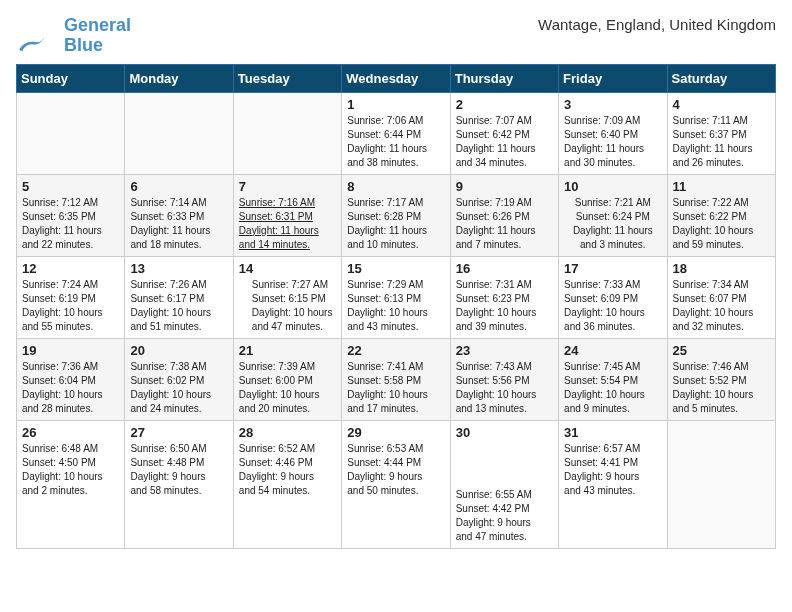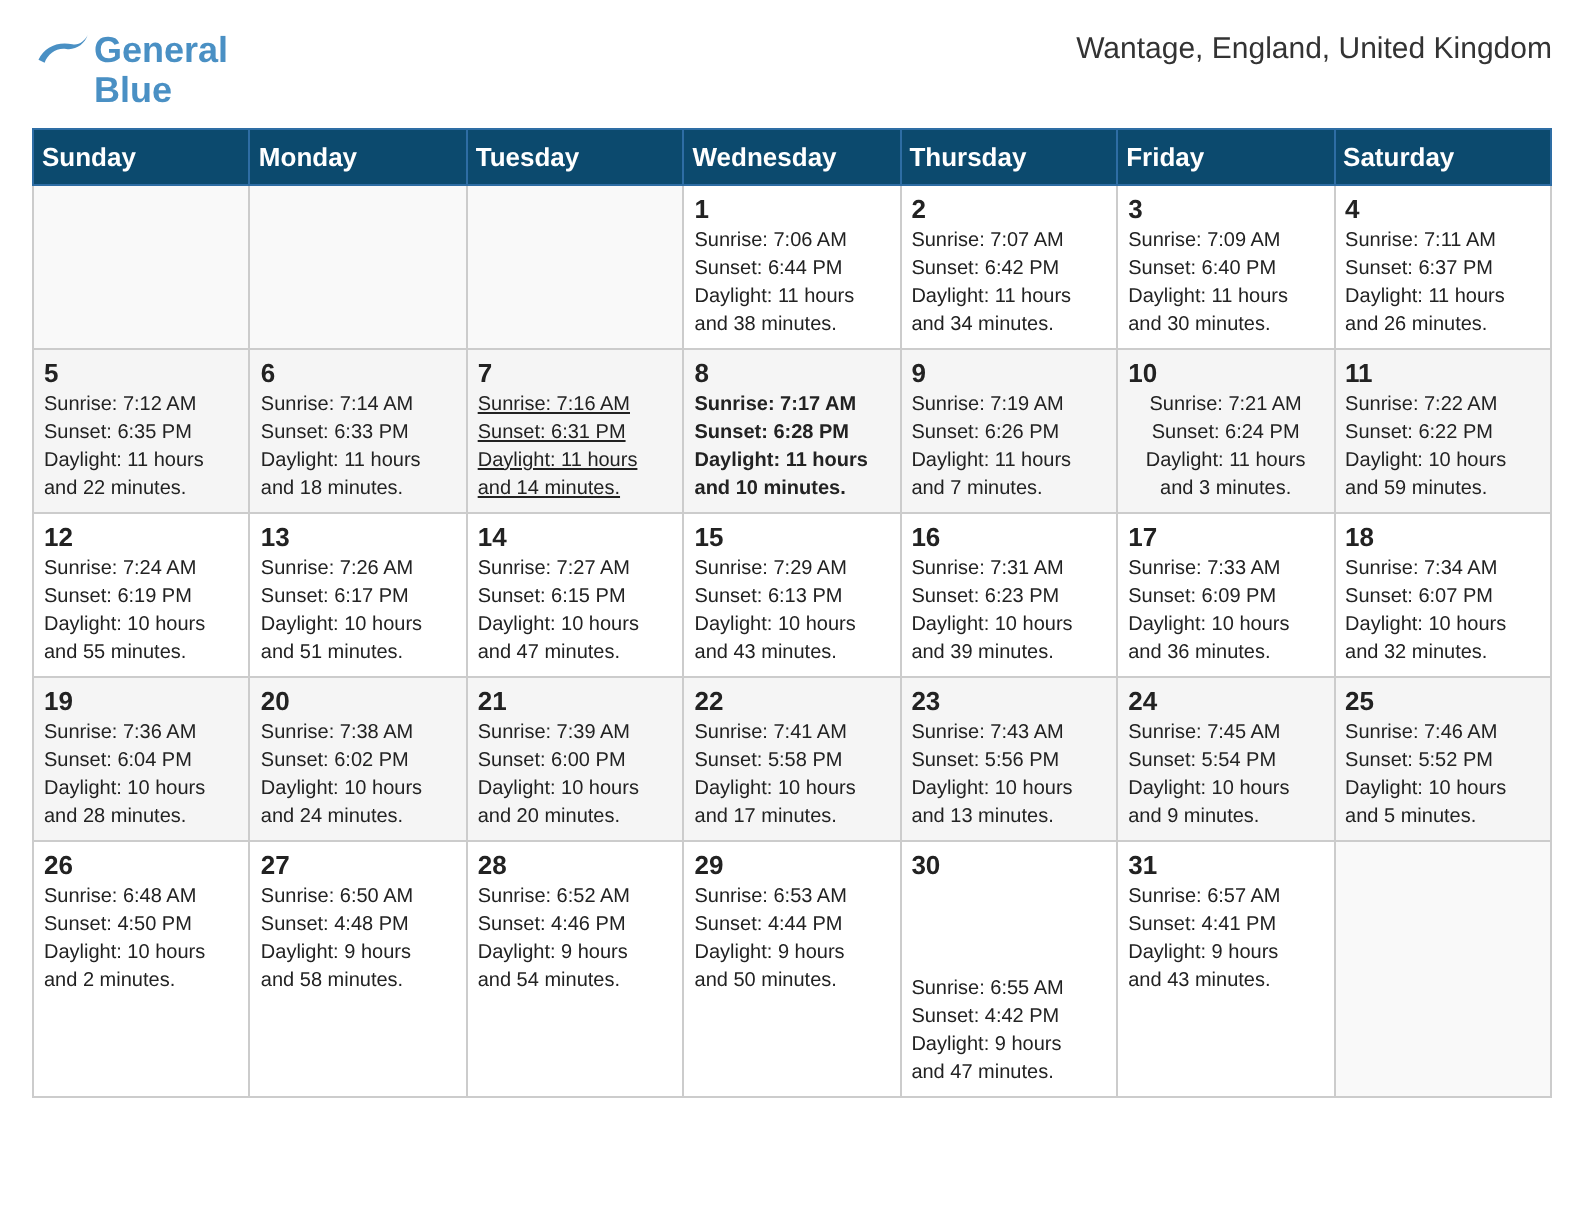--- a/index.html
+++ b/index.html
@@ -11,22 +11,22 @@
       padding: 16px;
     }
     .header {
       display: flex;
       align-items: flex-start;
       justify-content: space-between;
       margin-bottom: 8px;
     }
     .logo {
       display: flex;
-      align-items: flex-start;
-      gap: 3px;
+      align-items: flex-end;
+      gap: 20px;
     }
     .logo-text {
       font-size: 18px;
       font-weight: bold;
       color: #1a3a5c;
       line-height: 1.1;
     }
     .logo-text span {
       color: #4a90c4;
     }
@@ -173,21 +173,21 @@
         </td>
         <td>
           <span class="day-number">7</span>
           <div class="day-info" style="white-space: pre-line; text-decoration: underline;">Sunrise: 7:16 AM
 Sunset: 6:31 PM
 Daylight: 11 hours
 and 14 minutes.</div>
         </td>
         <td>
           <span class="day-number">8</span>
-          <div class="day-info" style="white-space: pre-line; font-weight: bold;">Sunrise: 7:17 AM
+          <div class="day-info" style="white-space: pre-line;">Sunrise: 7:17 AM
 Sunset: 6:28 PM
 Daylight: 11 hours
 and 10 minutes.</div>
         </td>
         <td>
           <span class="day-number">9</span>
           <div class="day-info" style="white-space: pre-line;">Sunrise: 7:19 AM
 Sunset: 6:26 PM
 Daylight: 11 hours
 and 7 minutes.</div>
@@ -217,21 +217,21 @@
         </td>
         <td>
           <span class="day-number">13</span>
           <div class="day-info" style="white-space: pre-line;">Sunrise: 7:26 AM
 Sunset: 6:17 PM
 Daylight: 10 hours
 and 51 minutes.</div>
         </td>
         <td>
           <span class="day-number">14</span>
-          <div class="day-info" style="white-space: pre-line;">Sunrise: 7:27 AM
+          <div class="day-info" style="white-space: pre-line; margin-left: 13px;">Sunrise: 7:27 AM
 Sunset: 6:15 PM
 Daylight: 10 hours
 and 47 minutes.</div>
         </td>
         <td>
           <span class="day-number">15</span>
           <div class="day-info" style="white-space: pre-line;">Sunrise: 7:29 AM
 Sunset: 6:13 PM
 Daylight: 10 hours
 and 43 minutes.</div>

